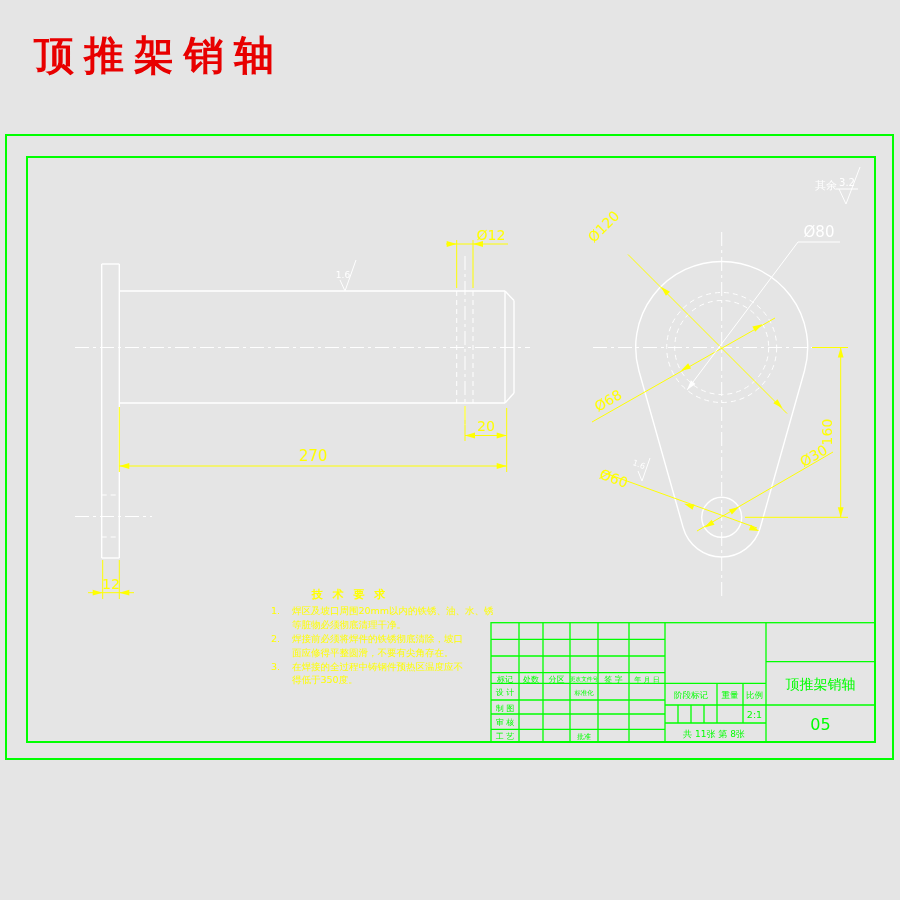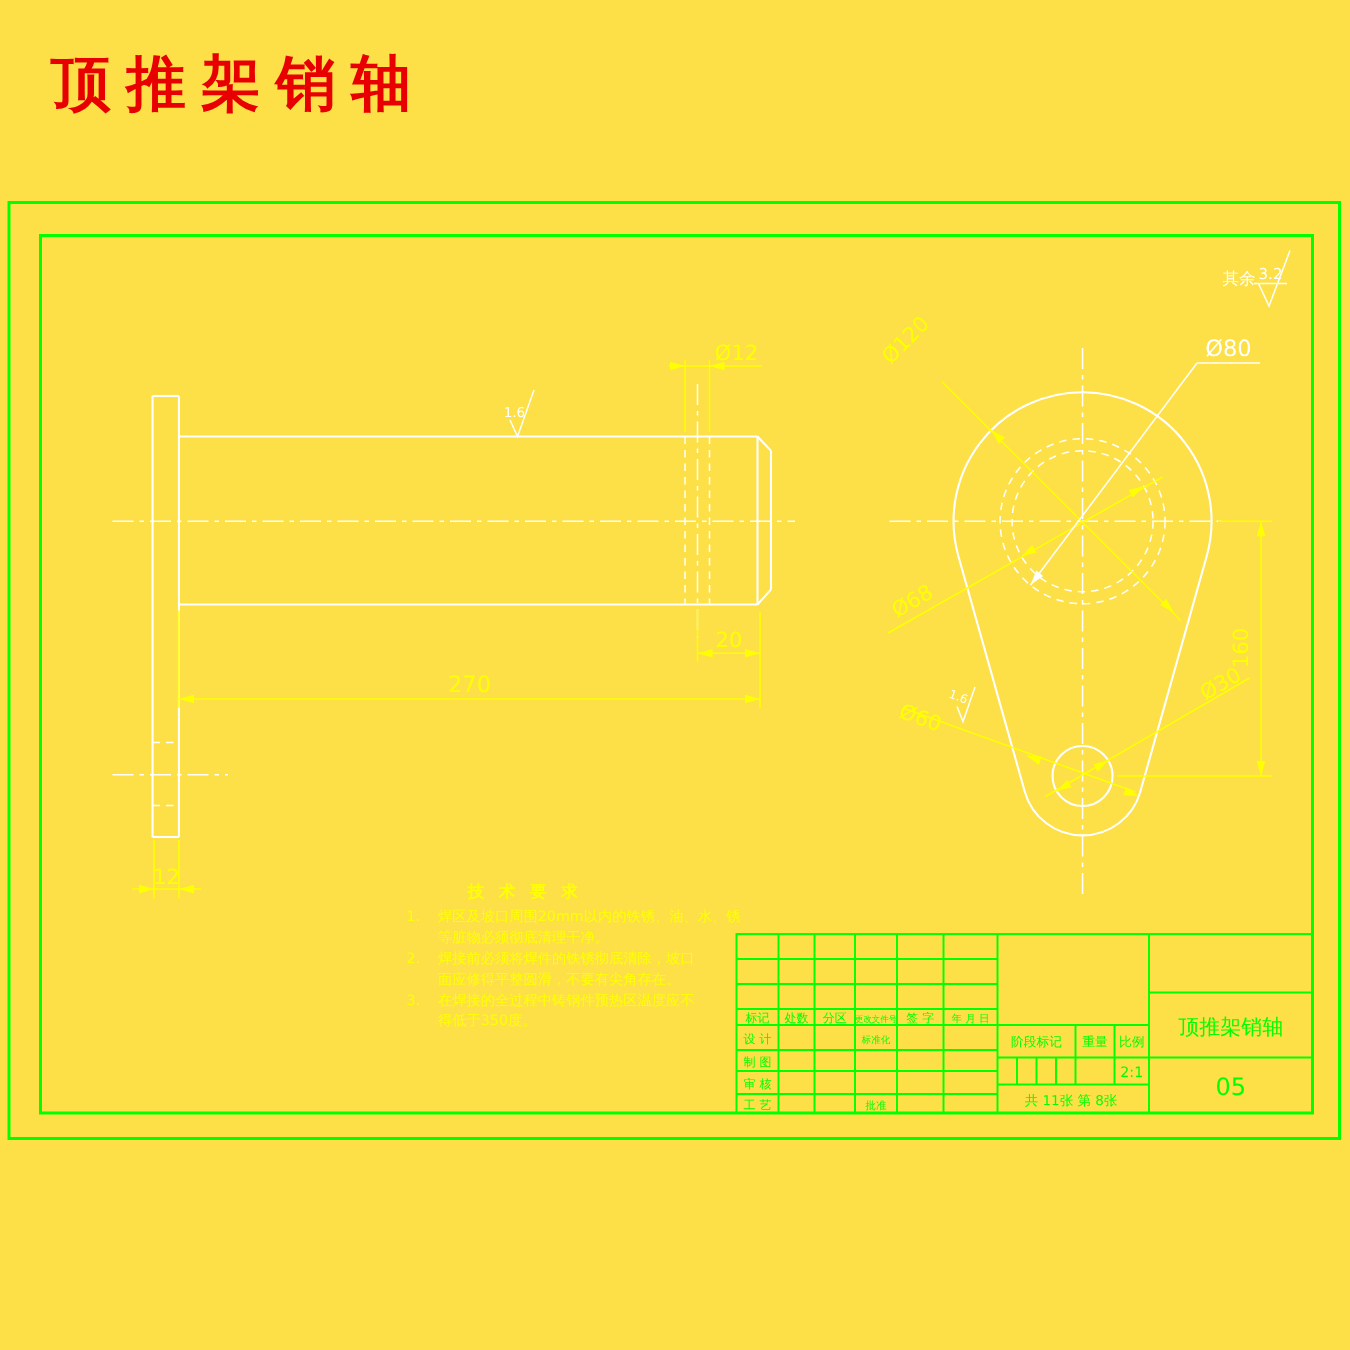--- a/index.html
+++ b/index.html
@@ -1,17 +1,17 @@
 <!DOCTYPE html>
 <html><head>
 <meta charset="utf-8">
 <style>
   html,body{margin:0;padding:0;background:#000;width:900px;height:900px;overflow:hidden;
     font-family:"DejaVu Sans",sans-serif;}
-  #stage{position:relative;width:900px;height:900px;background:#fde047;}
+  #stage{position:relative;width:900px;height:900px;background:#e5e5e5;}
   #page-header{position:absolute;left:34px;top:28px;font-family:"DejaVu Serif","Liberation Serif",serif;
     font-weight:bold;font-size:40px;color:#e80000;letter-spacing:10px;white-space:nowrap;}
   svg text{font-family:"DejaVu Sans",sans-serif;}
   .wline{stroke:#fff;stroke-width:1.4;fill:none;}
   .wthin{stroke:#fff;stroke-width:1;fill:none;}
   .center{stroke:#fff;stroke-width:1;fill:none;stroke-dasharray:14 4 3 4;}
   .hidden{stroke:#fff;stroke-width:1;fill:none;stroke-dasharray:5 4;}
   .dim{stroke:#ff0;stroke-width:1;fill:none;}
   .dimtxt{fill:#ff0;}
   .wtxt{fill:#fff;}

